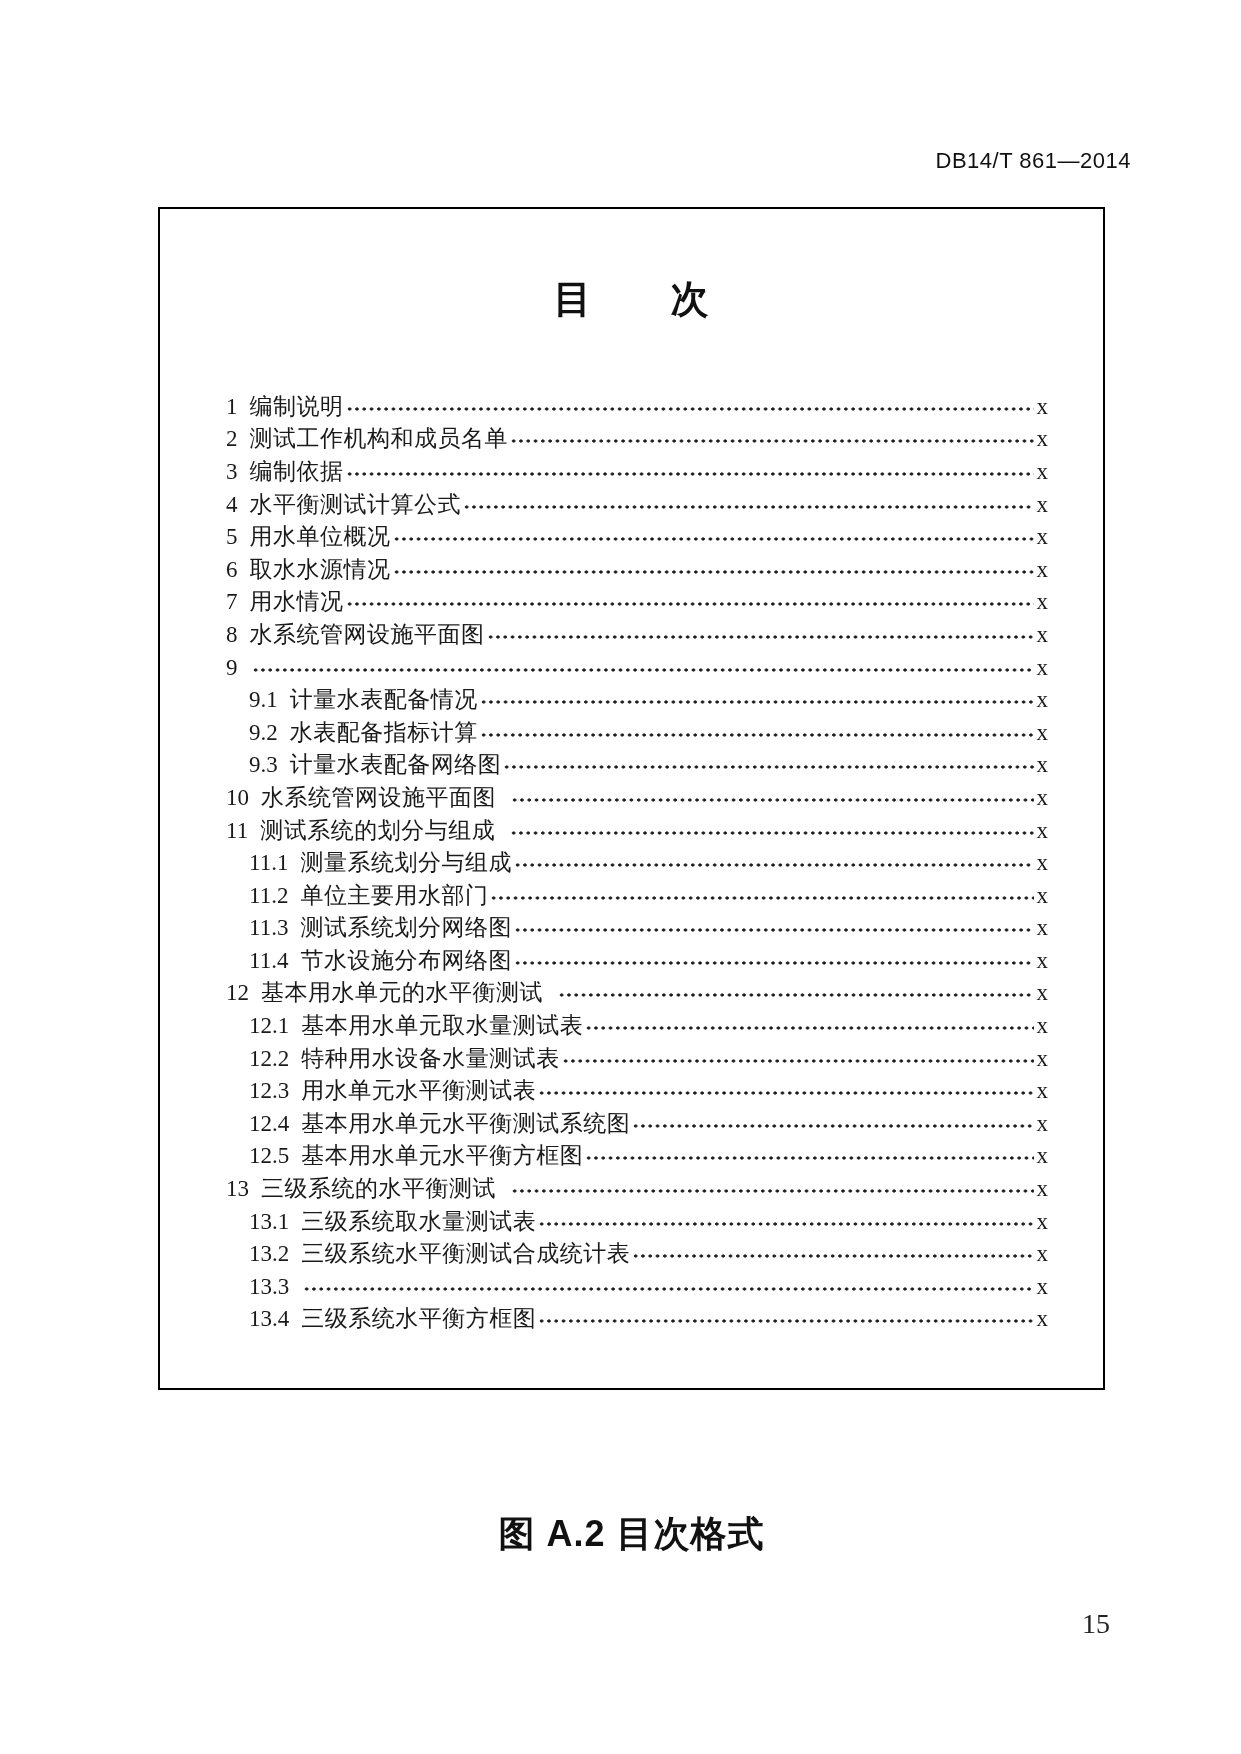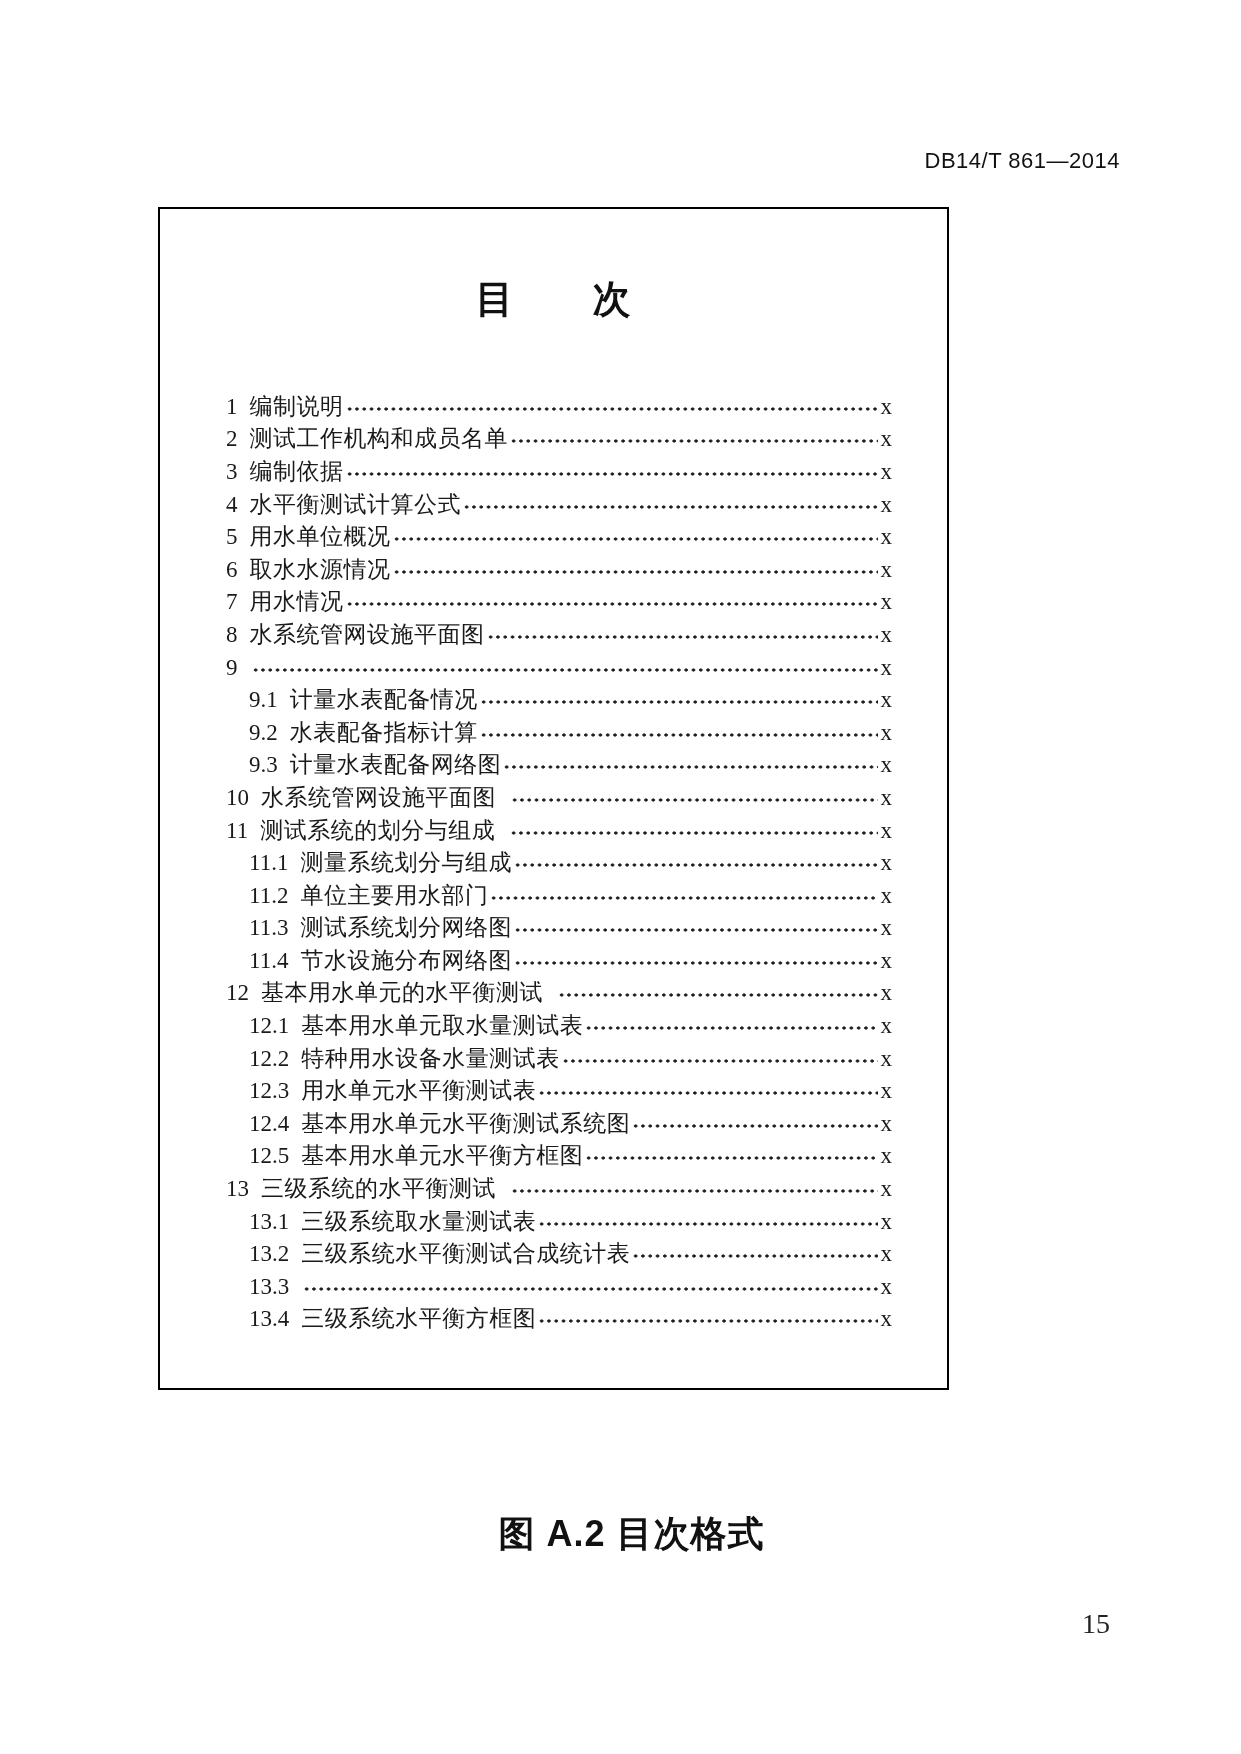--- a/index.html
+++ b/index.html
@@ -8,32 +8,32 @@
     width:1241px;
     height:1754px;
     background:#ffffff;
     font-family:"Liberation Serif","DejaVu Serif",serif;
     color:#1a1a1a;
     overflow:hidden;
   }
   .doc-number{
     position:absolute;
     top:148px;
-    right:121px;
+    right:110px;
     font-family:"Liberation Sans","DejaVu Sans",sans-serif;
     font-size:22px;
     letter-spacing:0.5px;
     color:#111;
     white-space:nowrap;
   }
   .frame{
     position:absolute;
     left:158px;
     top:207px;
-    width:791px;
+    width:947px;
     height:1183px;
     border:2px solid #000;
     box-sizing:border-box;
     background:#fff;
   }
   .toc-title{
     margin-top:70px;
     text-align:center;
     font-size:38px;
     font-weight:700;

